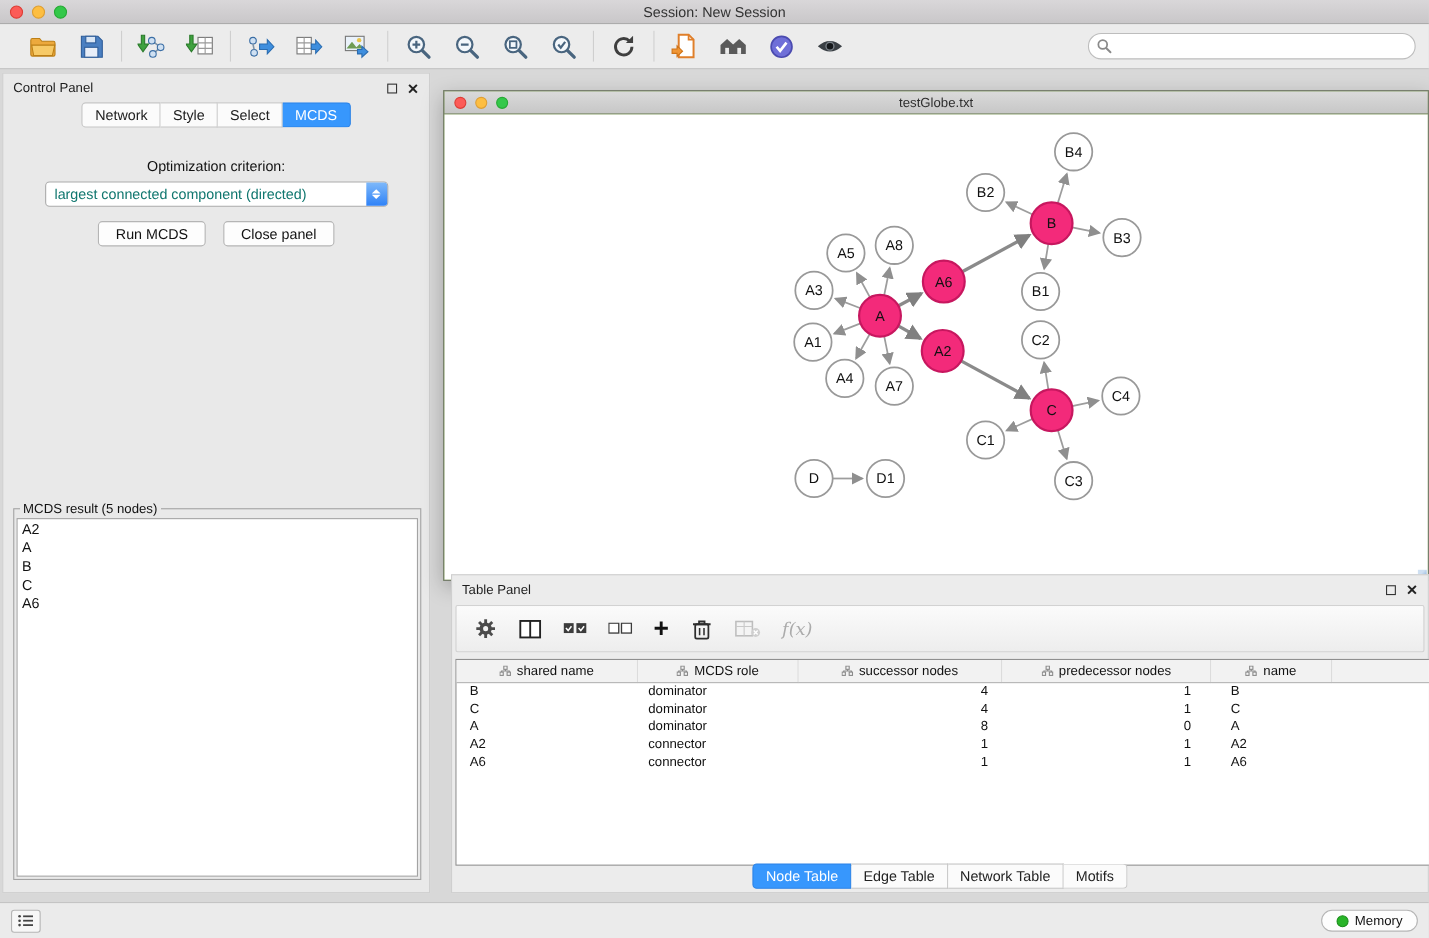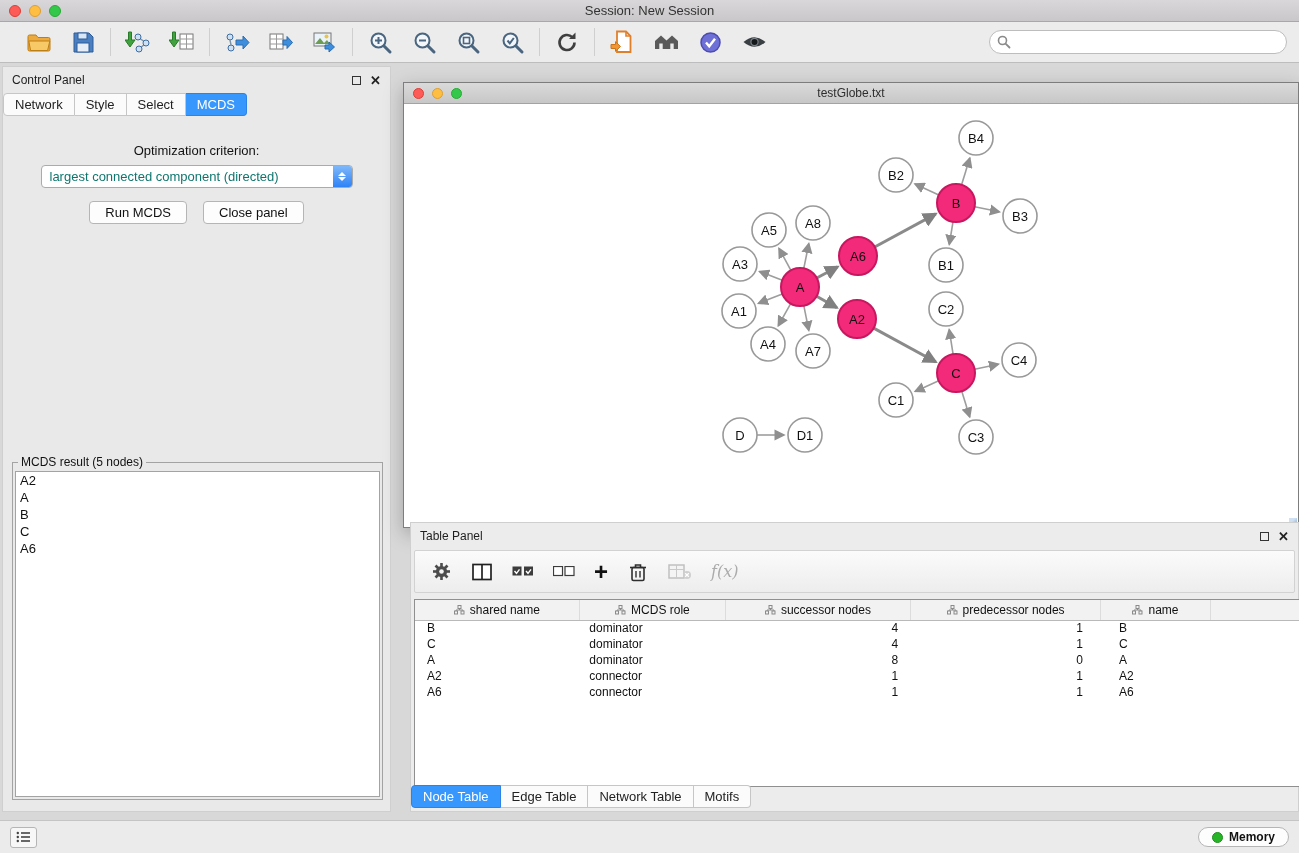--- a/index.html
+++ b/index.html
@@ -31,21 +31,21 @@
   .search-glyph { position:absolute; left:8px; top:5px; }
 
   
   .control-panel { position:absolute; left:2px; top:66px; width:389px; height:746px; background:#e9e9e9;
     border:1px solid #cfcfcf; }
   .panel-header { height:26px; display:flex; align-items:center; padding:0 9px; font-size:12px; color:#1e1e1e; }
   .panel-controls { margin-left:auto; display:flex; align-items:center; gap:9px; }
   .float-box { width:9px; height:9px; border:1.5px solid #333; display:inline-block; cursor:pointer; }
   .close-x { font-size:13px; font-weight:bold; color:#222; cursor:pointer; line-height:1; }
 
-  .seg-tabs { display:flex; }
+  .seg-tabs { display:flex; justify-content:center; }
   .seg-tabs .tab { font-size:13px; padding:3px 11px; background:#fbfbfb; border:1px solid #c6c6c6; border-left:none;
     color:#222; cursor:pointer; white-space:nowrap; }
   .seg-tabs .tab:first-child { border-left:1px solid #c6c6c6; border-radius:4px 0 0 4px; }
   .seg-tabs .tab:last-child { border-radius:0 4px 4px 0; }
   .seg-tabs .tab.active { background:var(--accent_blue); border-color:#2c82e6; color:#fff; }
 
   .cp-label { text-align:center; font-size:13px; color:#111; margin-top:27px; }
   .cp-dropdown { width:312px; height:23px; margin:7px auto 0; background:#fff; border:1px solid #ababab;
     border-radius:4px; display:flex; align-items:center; cursor:pointer; position:relative; }
   .cp-dropdown-text { font-size:13px; color:#0f766e; padding-left:8px; flex:1; white-space:nowrap; overflow:hidden; }
@@ -104,21 +104,21 @@
   td.al-r3 { text-align:right; padding-right:18px; }
   td.al-l4 { text-align:left; padding-left:18px; }
   .tp-tabs { position:absolute; left:0; bottom:3px; width:100%; }
 
   
   .statusbar { position:absolute; left:0; bottom:0; width:100%; height:33px; background:#ebebeb;
     border-top:1px solid #c4c4c4; display:flex; align-items:center; padding:0 10px; }
   .sb-list-btn { width:27px; height:21px; border:1px solid #b5b5b5; border-radius:3px; background:#f7f7f7;
     display:flex; align-items:center; justify-content:center; cursor:pointer; }
   .memory-btn { margin-left:auto; display:flex; align-items:center; gap:6px; background:#fdfdfd;
-    border:1px solid #b5b5b5; border-radius:12px; padding:2px 13px; cursor:pointer;font-weight:bold; }
+    border:1px solid #b5b5b5; border-radius:12px; padding:2px 13px; cursor:pointer; }
   .memory-dot { width:11px; height:11px; border-radius:50%; background:#28b428; border:1px solid #1d8f1d; }
   .memory-text { font-size:12px; color:#111; }
 </style>
 </head>
 <body style="--mcds_fill: #f32a7a; --mcds_stroke: #c7175f; --node_fill: #ffffff; --node_stroke: #999999; --edge: #9d9d9d; --edge_bold: #8a8a8a; --accent_blue: #3797fd;">
 
 <div class="titlebar">
   <div class="traffic">
     <span class="light red"></span>
     <span class="light yellow"></span>

